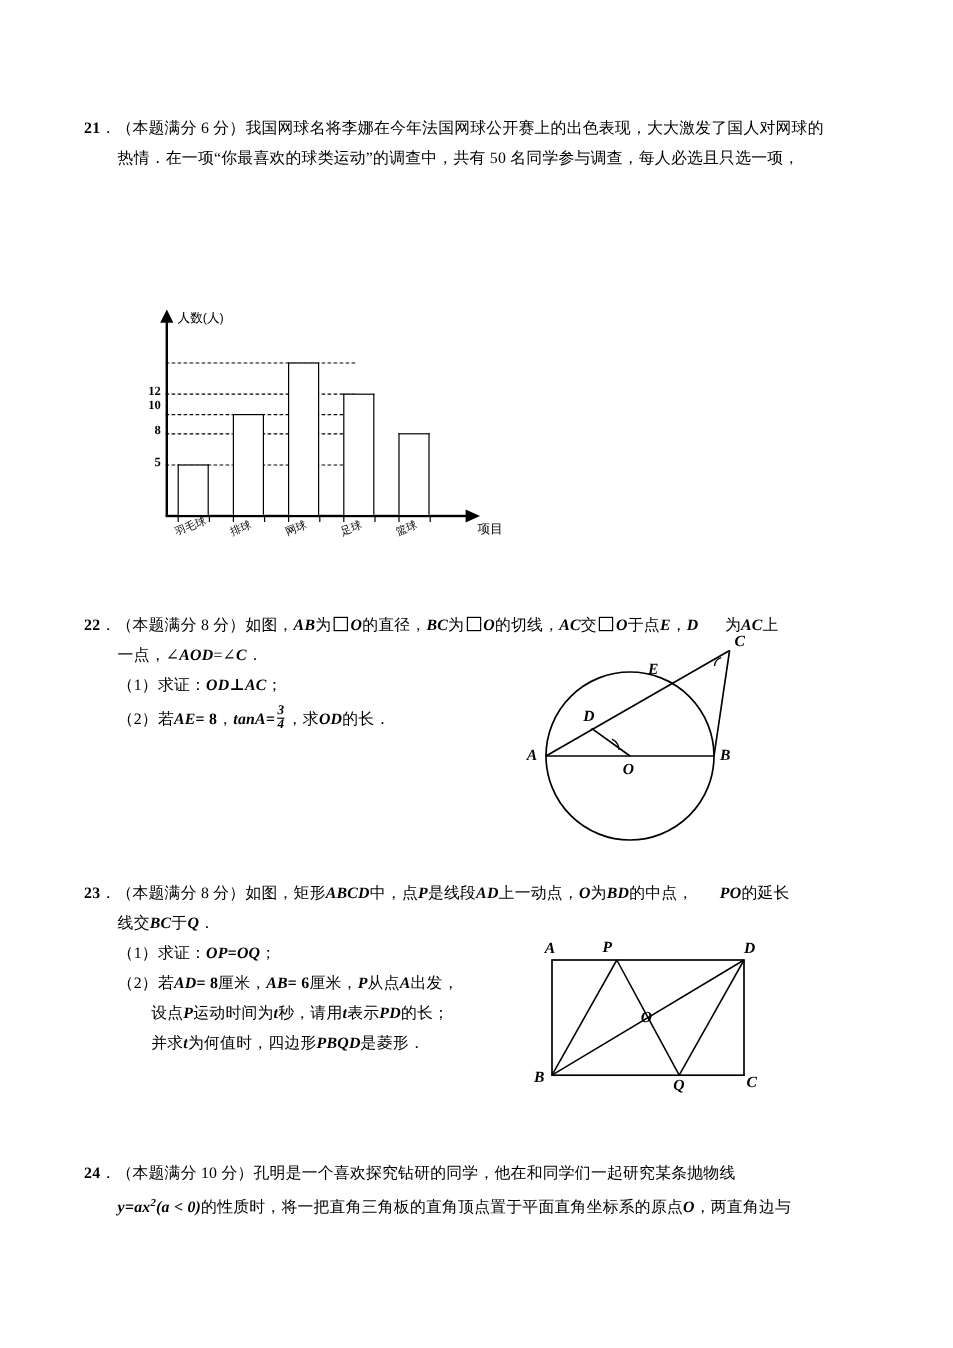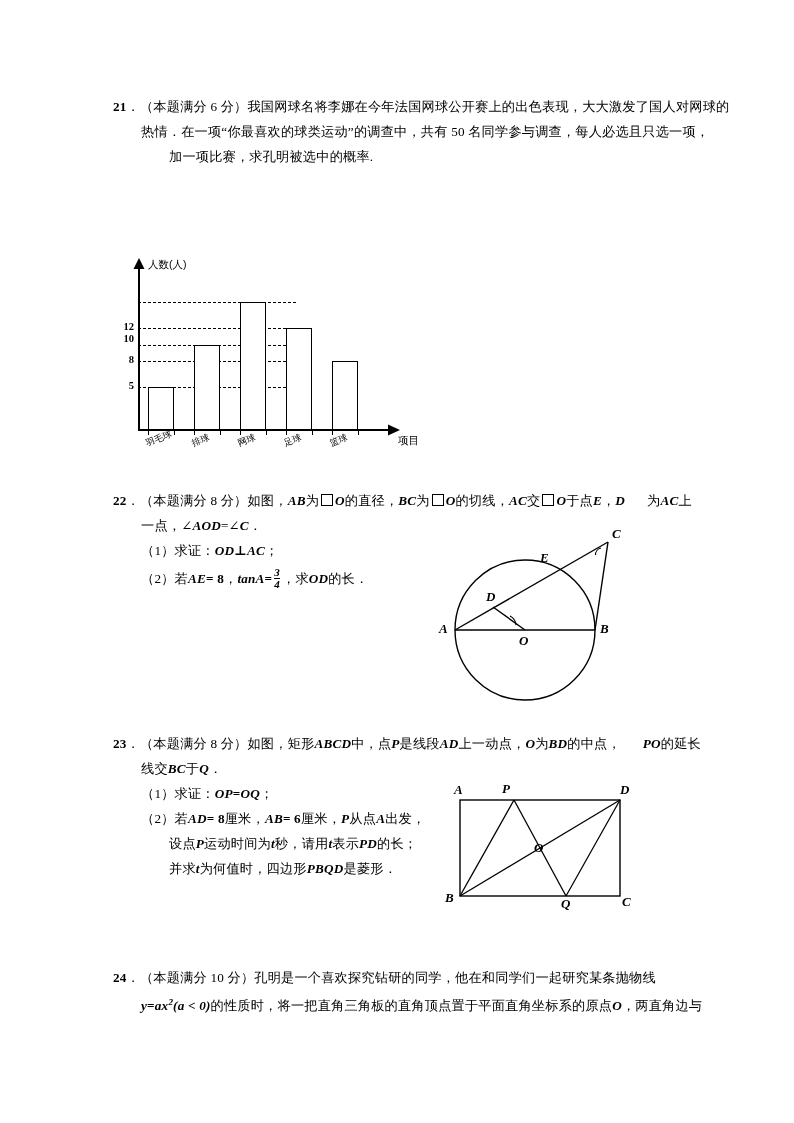--- a/index.html
+++ b/index.html
@@ -22,21 +22,20 @@
     height: 1123px;
   }
 
   
   .qblock { position: absolute; }
   .line {
     font-size: 13.2px;
     line-height: 25px;
     white-space: nowrap;
     letter-spacing: 0.2px;
-    margin-left: 43px;
   }
   .indent1 { padding-left: 28px; }
   .bi {
     font-weight: bold;
     font-style: italic;
     font-family: "Liberation Serif", "DejaVu Serif", serif;
   }
   .b { font-weight: bold; }
   .blank-line {
     display: inline-block;
@@ -139,21 +138,20 @@
 </head>
 <body>
 
 <div class="page">
 
   <div class="qblock" style="left:70px; top:94px; width:680px;">
     <div class="line">
       <span class="b">21</span><span>．（本题满分 6 分）我国网球名将李娜在今年法国网球公开赛上的出色表现，大大激发了国人对网球的</span>
     </div>
     <div class="line indent1">热情．在一项“你最喜欢的球类运动”的调查中，共有 50 名同学参与调查，每人必选且只选一项，</div>
-    <div class="line" style="padding-left:56px;">加一项比赛，求孔明被选中的概率.</div>
   </div>
 
   <div id="chart-figure">
 
     <div class="axis-line" style="left:20px; top:6px; width:1.6px; height:166px;"></div>
 
     <svg style="position:absolute; left:14px; top:0px;" width="14" height="12">
       <polygon points="7,0 1.5,11 12.5,11" fill="#000"></polygon>
     </svg>
 
@@ -202,21 +200,21 @@
       </div>
     <div id="xlabel-layer">
         <div class="xlabel-slant" style="left: 26px; top: 180px;">羽毛球</div>
         <div class="xlabel-slant" style="left: 72px; top: 180px;">排球</div>
         <div class="xlabel-slant" style="left: 118px; top: 180px;">网球</div>
         <div class="xlabel-slant" style="left: 164px; top: 180px;">足球</div>
         <div class="xlabel-slant" style="left: 210px; top: 180px;">篮球</div>
       </div>
   </div>
 
-  <div class="qblock" style="left:70px; top:488px; width:690px;">
+  <div class="qblock" style="left:70px; top:508px; width:690px;">
     <div class="line">
       <span class="b">22</span><span>．（本题满分 8 分）如图，</span><span class="bi">AB</span><span>为</span><span class="circ-sym"></span><span class="bi">O</span><span>的直径，</span><span class="bi">BC</span><span>为</span><span class="circ-sym"></span><span class="bi">O</span><span>的切线，</span><span class="bi">AC</span><span>交</span><span class="circ-sym"></span><span class="bi">O</span><span>于点</span><span class="bi">E</span><span>，</span><span class="bi">D</span><span style="display:inline-block;width:22px;"></span><span>为</span><span class="bi">AC</span><span>上</span>
     </div>
     <div class="line indent1">
       <span>一点，∠</span><span class="bi">AOD</span><span>=∠</span><span class="bi">C</span><span>．</span>
     </div>
     <div class="line indent1">
       <span>（1）求证：</span><span class="bi">OD</span><span class="b">⊥</span><span class="bi">AC</span><span>；</span>
     </div>
     <div class="line indent1" style="line-height:32px;">

